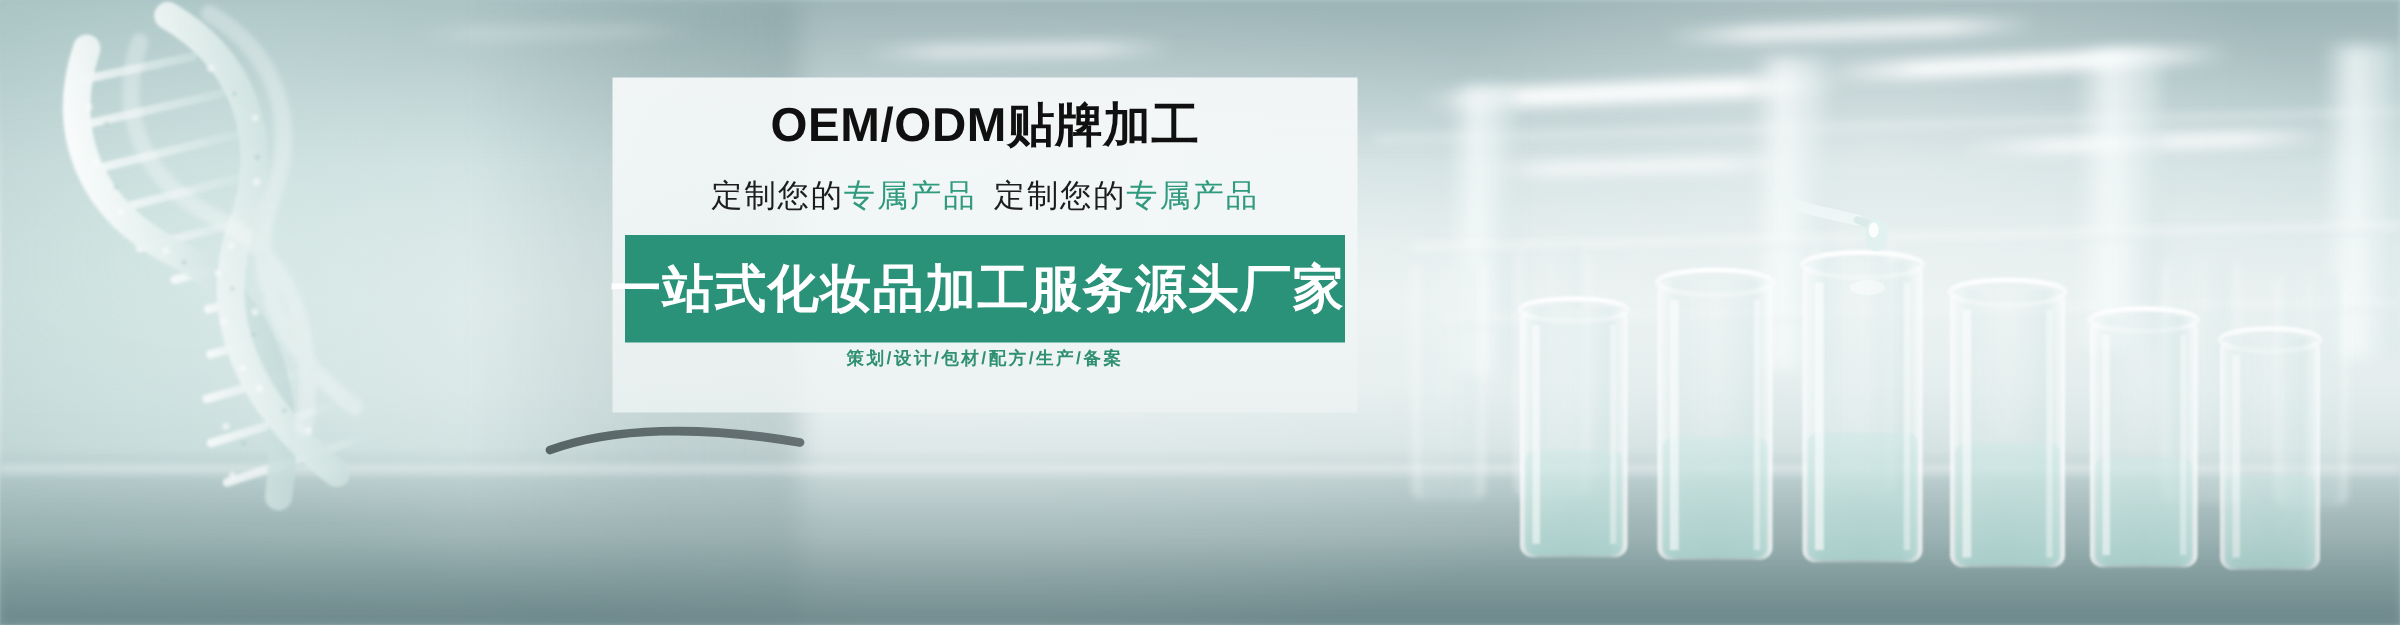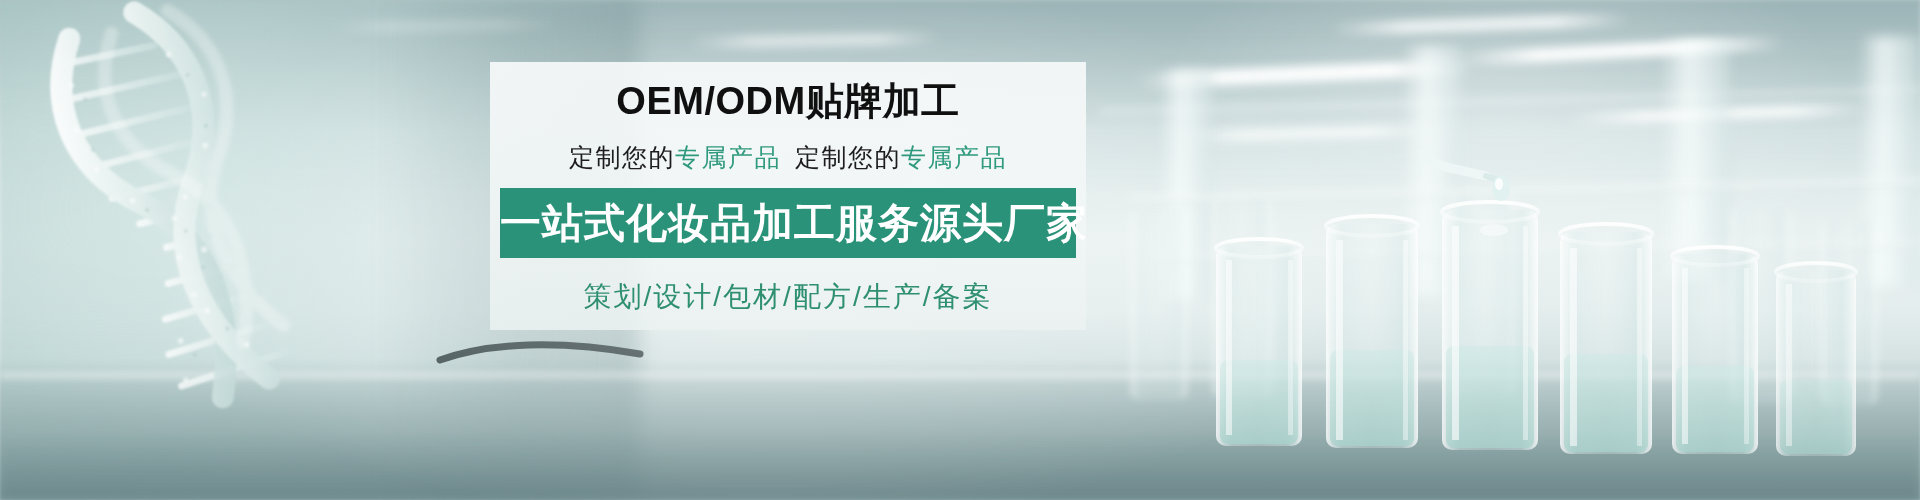--- a/index.html
+++ b/index.html
@@ -193,44 +193,45 @@
     white-space: nowrap;
   }
   .subline .hl { color: #2f9a7e; margin-top: 31px; }
   .subline .gap { display: inline-block; width: 14px; }
 
   .greenbar {
     position: absolute;
     left: 10px;
     top: 126px;
     width: 576px;
-    height: 70px;
+    height: 86px;
     background: #2a9279;
     display: flex;
     align-items: center;
-    justify-content: flex-start;
+    justify-content: flex-end;
   }
   .greenbar-text {
     font-size: 41px;
     font-weight: bold;
     color: #ffffff;
     letter-spacing: 1px;
     line-height: 1;
     white-space: nowrap;
   }
 
   .tagline {
     position: absolute;
     left: 0; top: 216px;
     width: 100%;
     text-align: center;
-    font-size: 28px;
+    font-size: 14px;
     color: #2f9070;
     letter-spacing: 2px;
     white-space: nowrap;
+    font-weight: bold;
   }
 </style>
 </head>
 <body>
 
 <div class="banner">
 
   <div class="bg-base"></div>
   <div class="bg-ceiling"></div>
 

